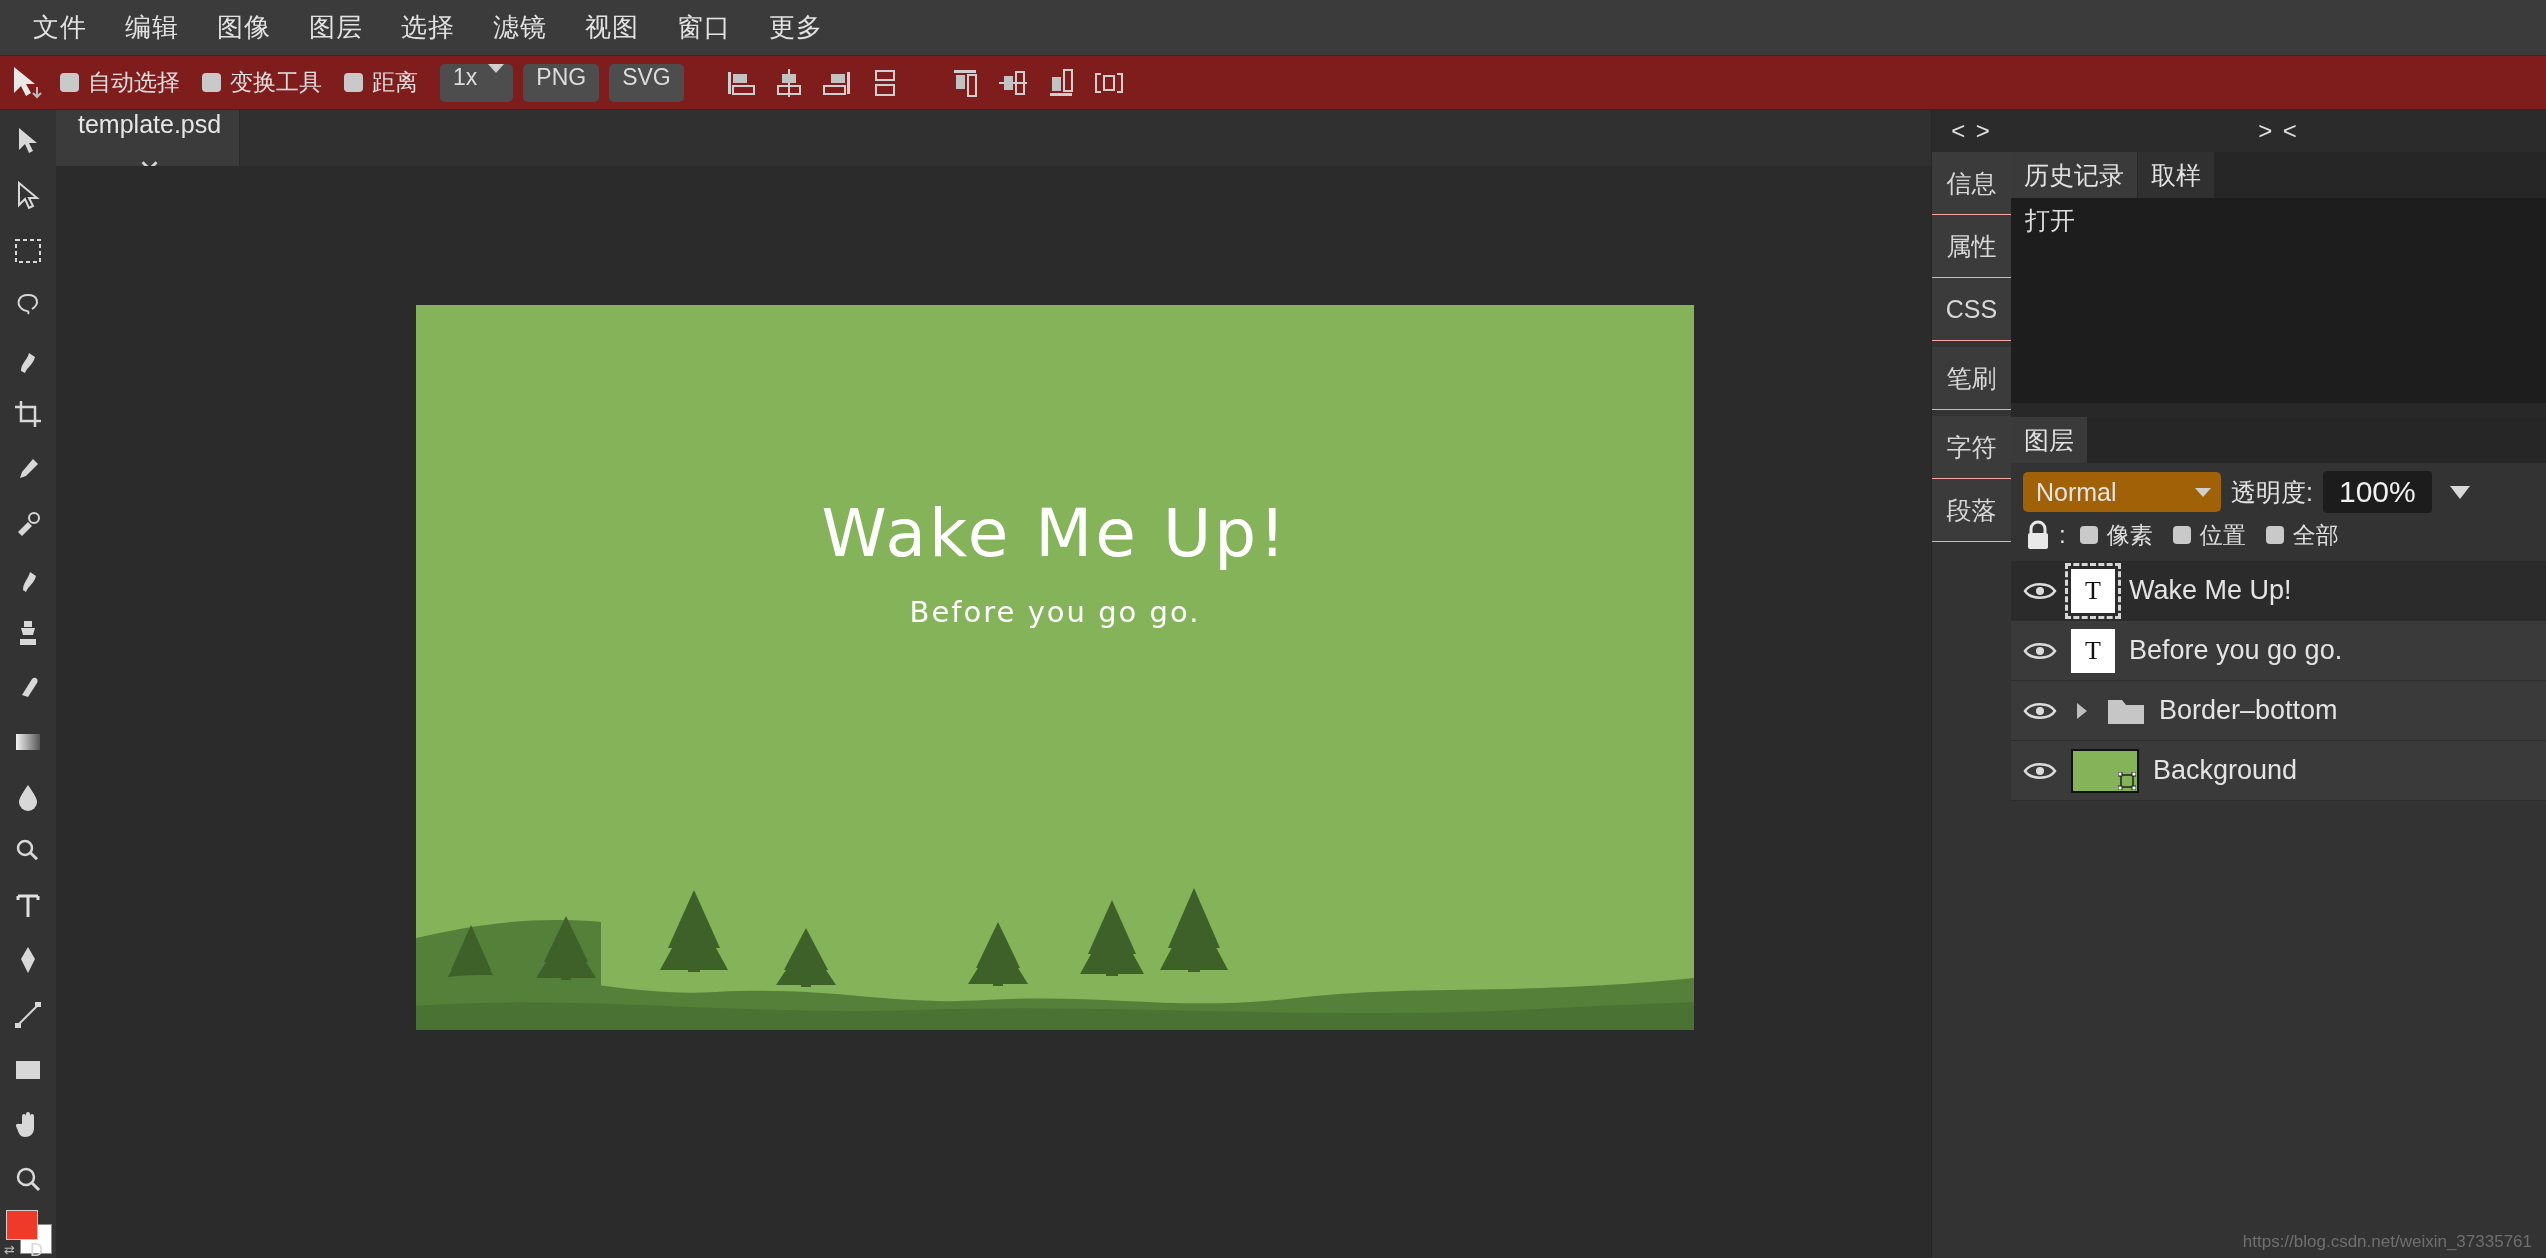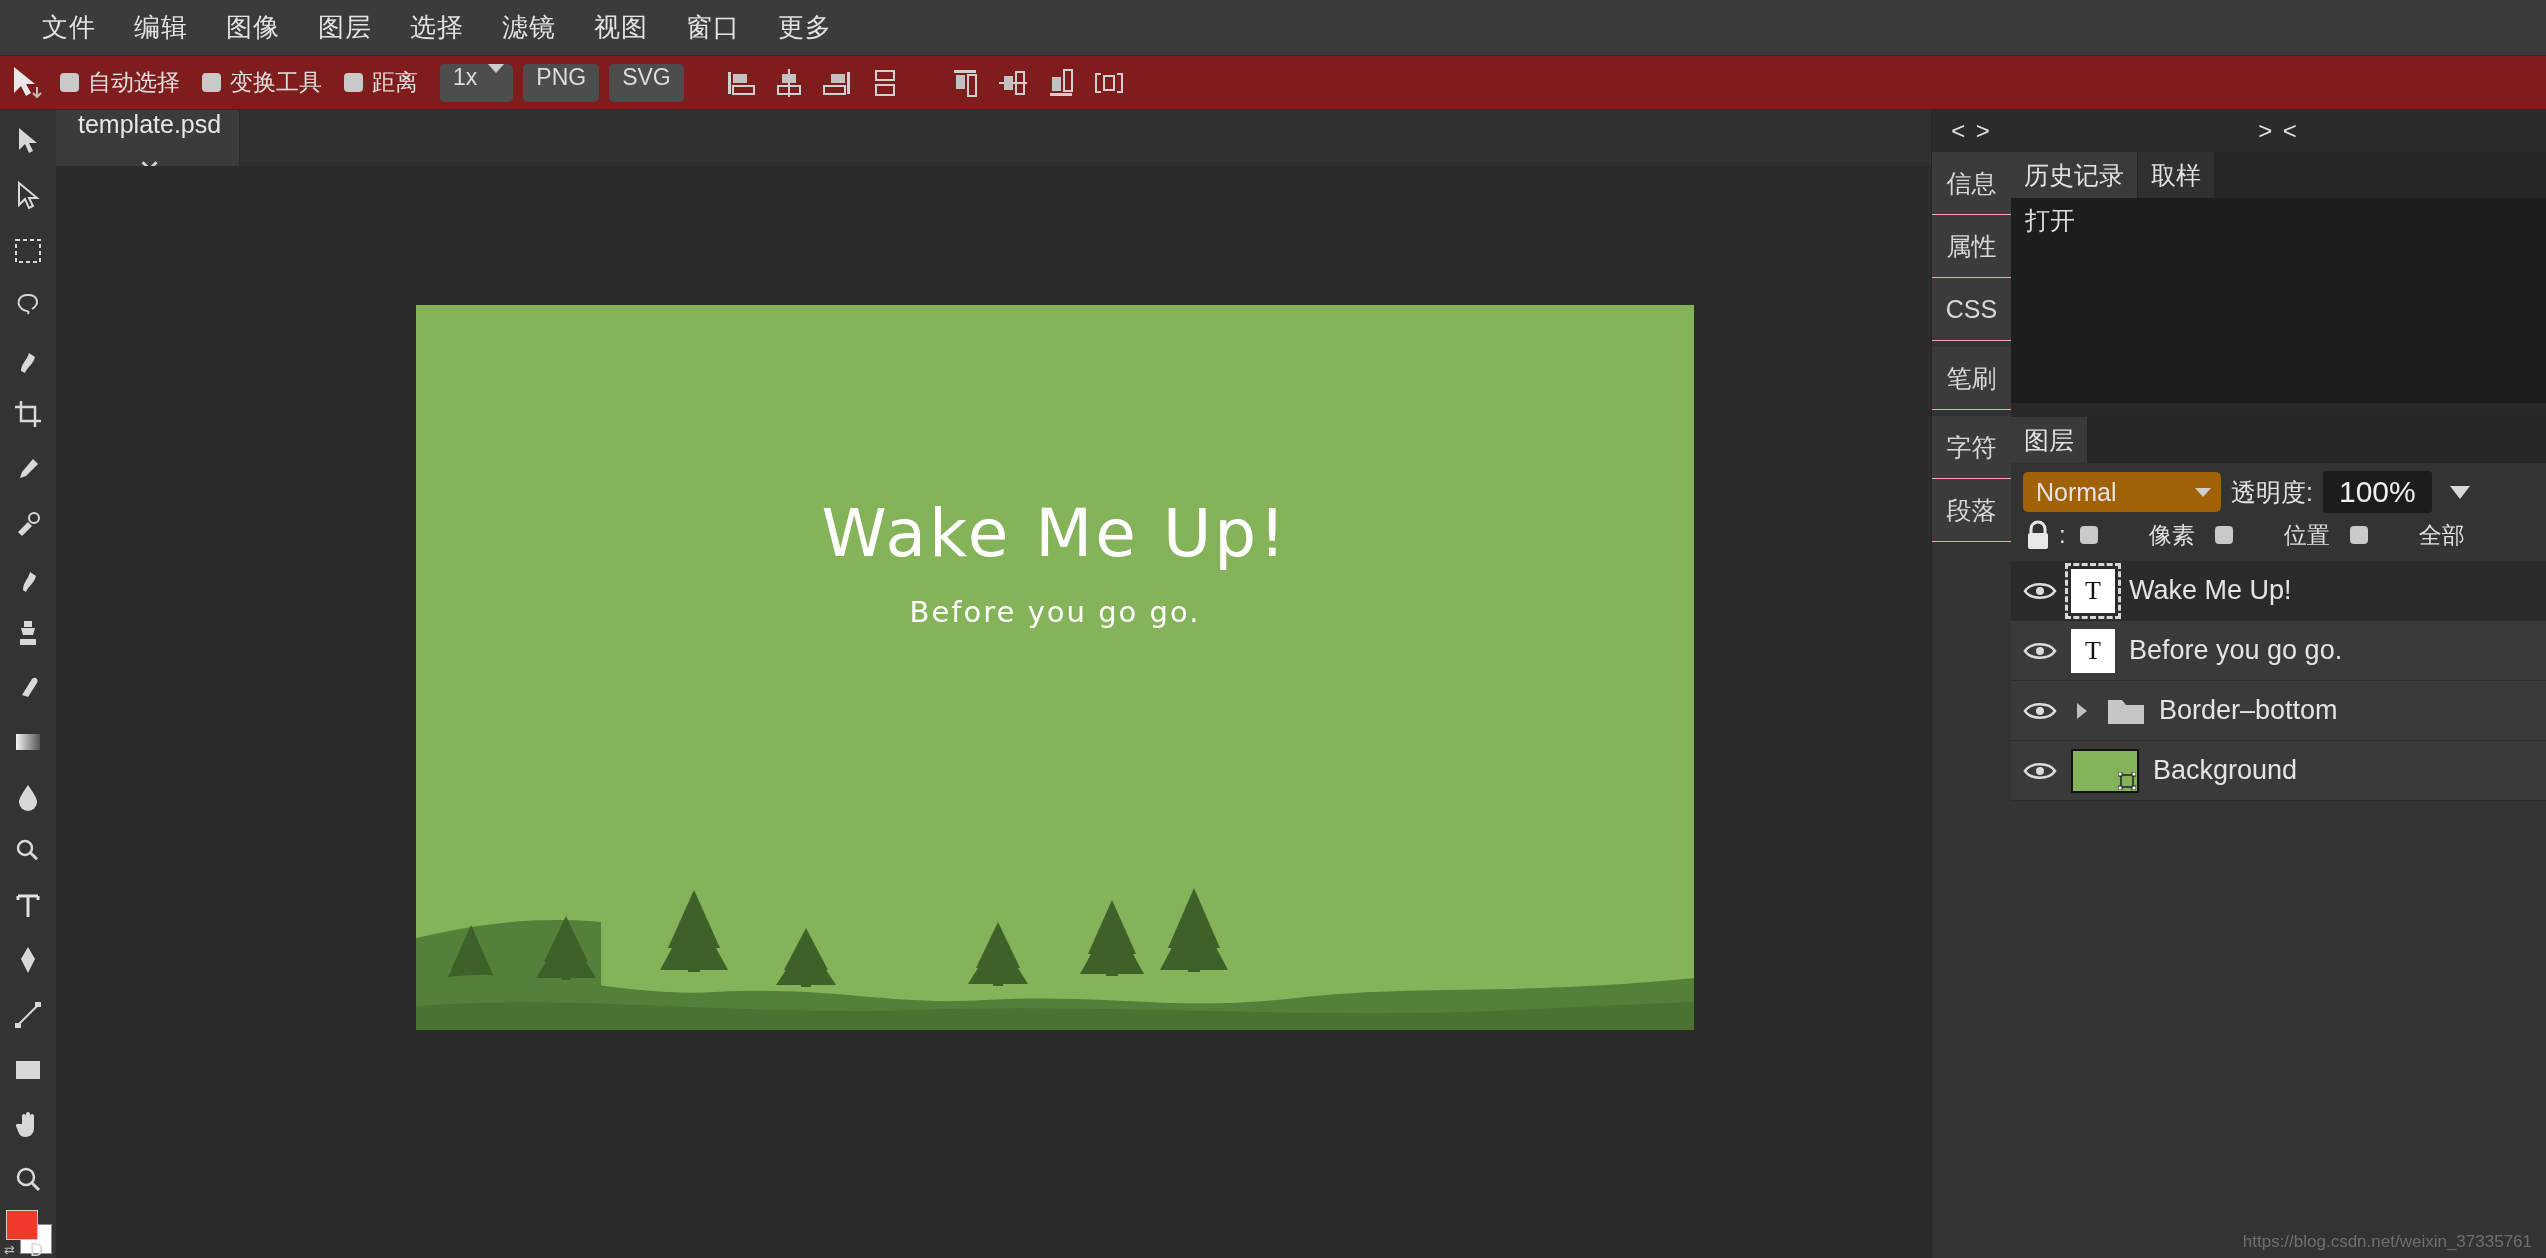--- a/index.html
+++ b/index.html
@@ -7,21 +7,21 @@
     width: 2546px; height: 1258px;
     background: #2b2b2b;
     font-family: "Liberation Sans", "DejaVu Sans", sans-serif;
     overflow: hidden;
   }
   .app { position: relative; width: 2546px; height: 1258px; display: flex; flex-direction: column; }
 
   
   .menubar {
     height: 56px; background: #3b3b3b; display: flex; align-items: center;
-    padding-left: 23px; flex: 0 0 56px; border-bottom: 1px solid #2a2a2a;
+    padding-left: 14px; flex: 0 0 56px; border-bottom: 1px solid #2a2a2a;
   }
   .menu-item {
     color: #e2e2e2; font-size: 26px; padding: 4px 19px; cursor: default;
     letter-spacing: 1px;
   }
 
   
   .optionsbar {
     height: 54px; background: #7f1d1d; display: flex; align-items: center;
     flex: 0 0 54px; padding-left: 6px; border-bottom: 1px solid #2a2a2a;
@@ -132,21 +132,21 @@
   }
   .op-label { color: #e2e2e2; font-size: 25px; }
   .op-value {
     background: #1c1c1c; color: #f0f0f0; font-size: 30px; padding: 4px 16px;
     border-radius: 4px;
   }
   .op-caret { width: 0; height: 0; border-left: 10px solid transparent;
     border-right: 10px solid transparent; border-top: 13px solid #d8d8d8; margin-left: 8px; }
   .lock-row { display: flex; align-items: center; padding: 2px 12px 10px 12px; gap: 6px; }
   .lock-label { color: #e2e2e2; font-size: 24px; margin-right: 8px; }
-  .lock-chk { display: flex; align-items: center; margin-right: 14px; gap: 42px; }
+  .lock-chk { display: flex; align-items: center; margin-right: 14px; }
   .lock-chk .cbox { width: 18px; height: 18px; }
 
   .layer-row {
     display: flex; align-items: center; height: 60px; gap: 14px;
     padding: 0 12px; border-bottom: 1px solid #2c2c2c; background: #3a3a3a;
   }
   .layer-row.selected { background: #2b2b2b; }
   .eye { width: 34px; height: 24px; flex: 0 0 34px; }
   .thumb-t {
     width: 44px; height: 44px; background: #ffffff; color: #111; font-size: 26px;

